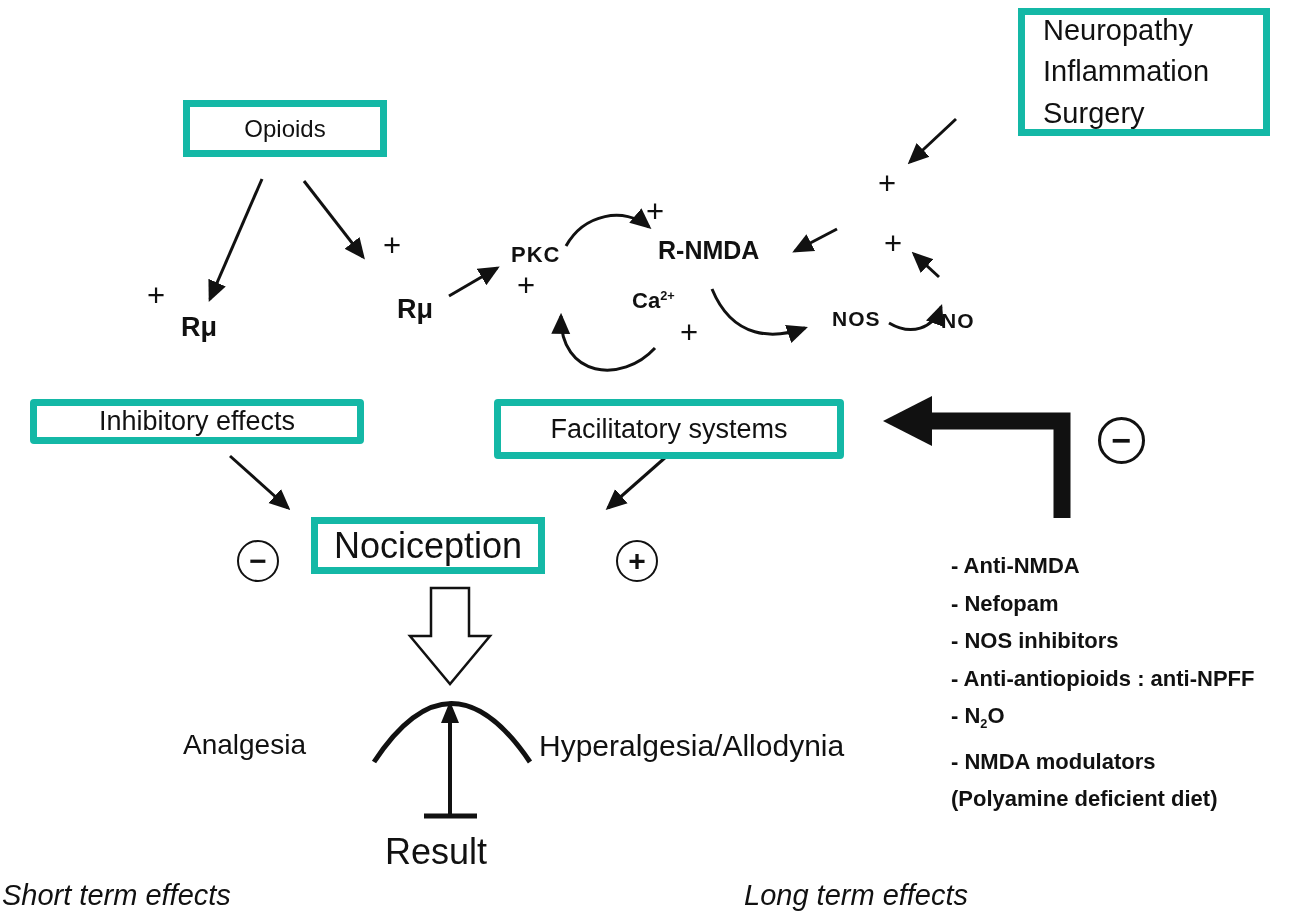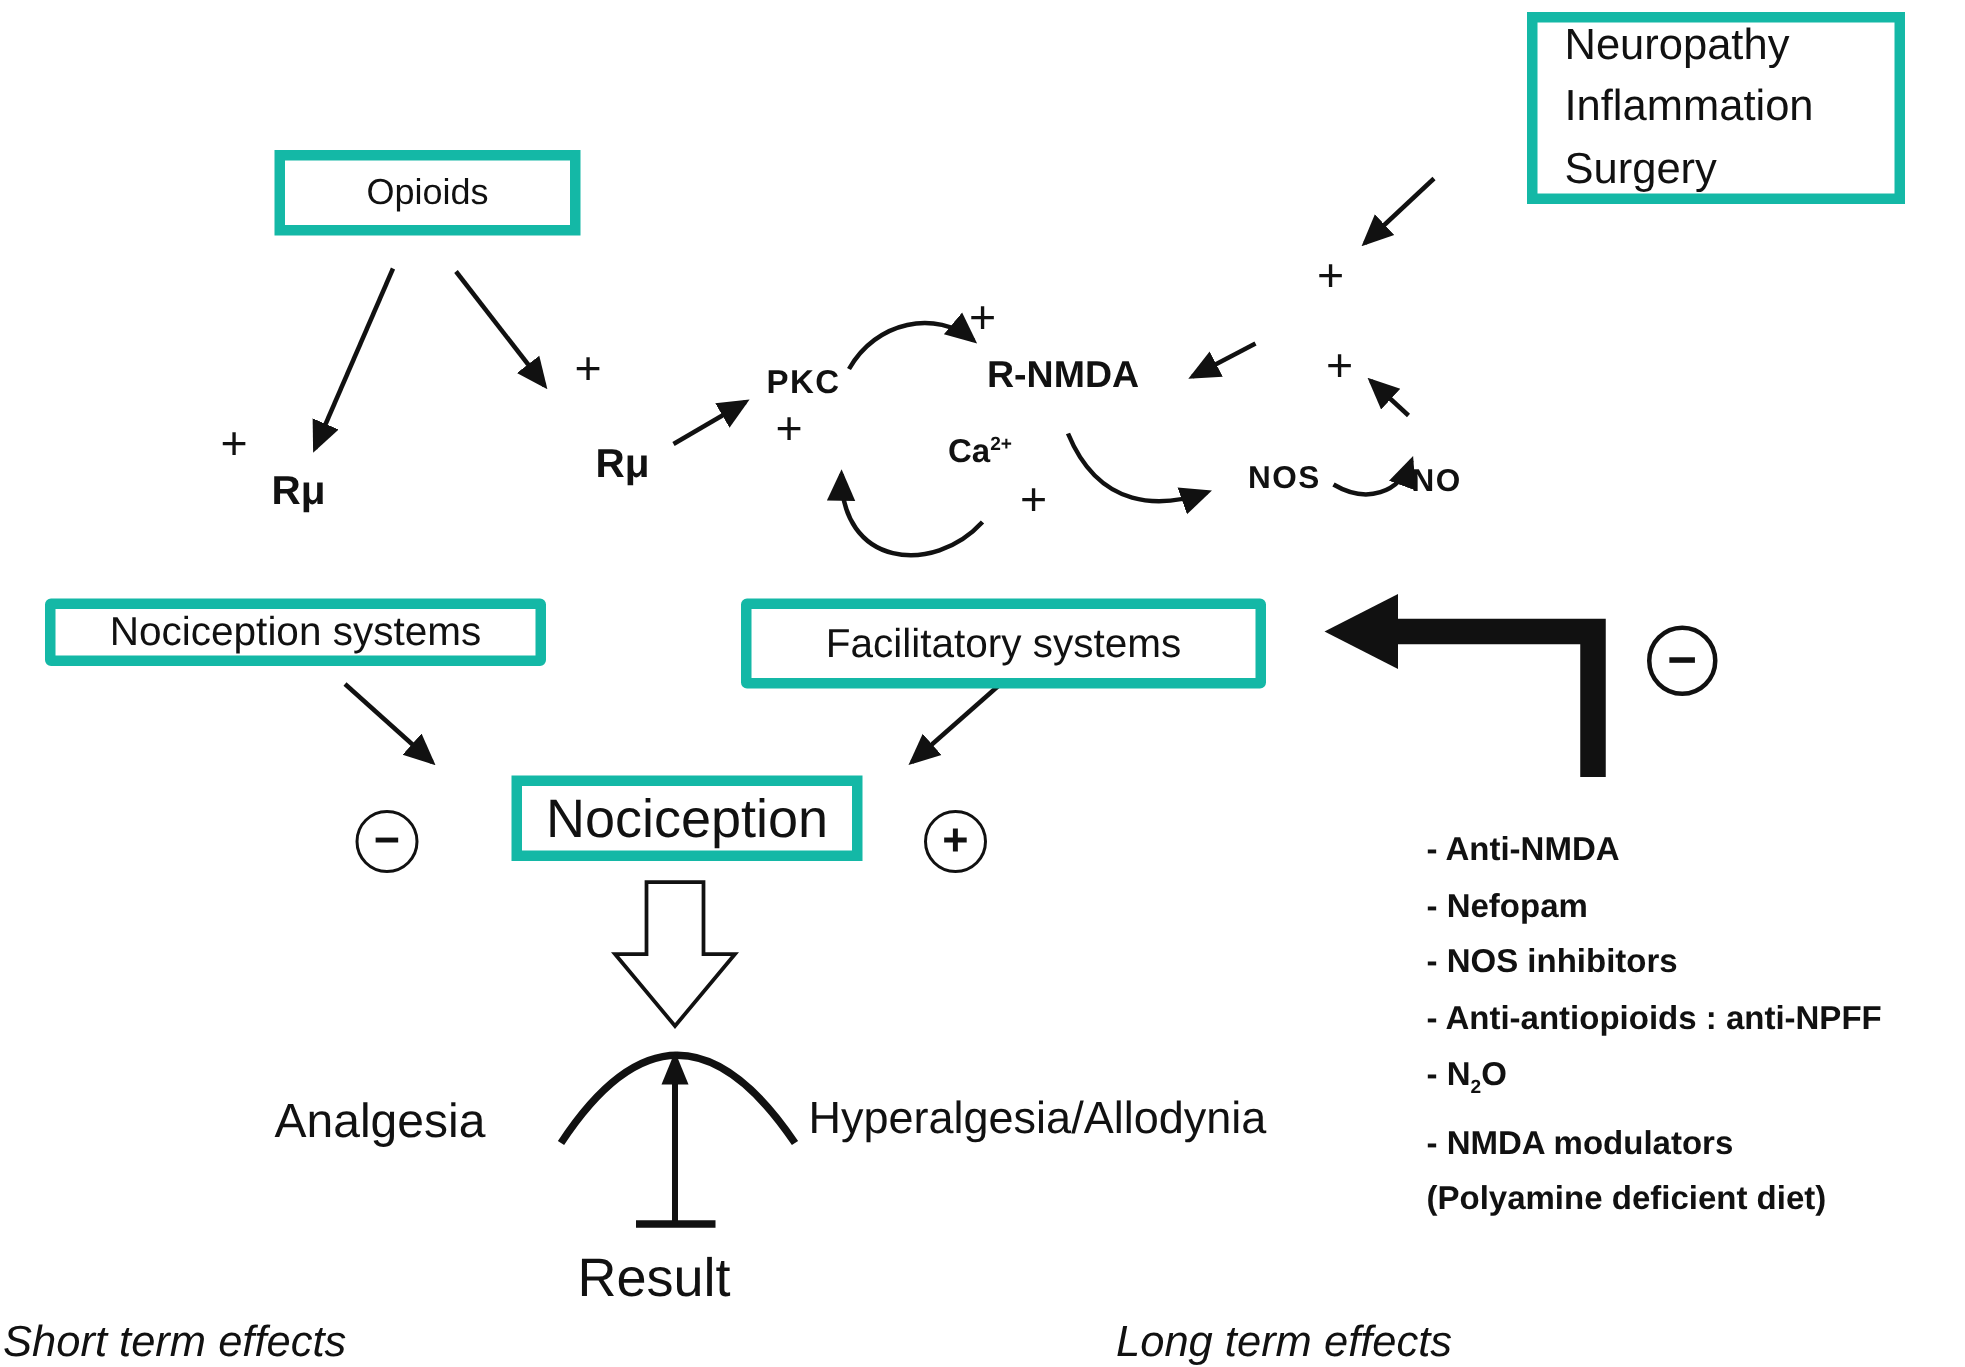--- a/index.html
+++ b/index.html
@@ -64,28 +64,28 @@
     <span>Opioids</span>
   </div>
 
   <div class="box" style="left:1018px; top:8px; width:252px; height:128px; font-size:29px; flex-direction:column; align-items:flex-start; justify-content:center; padding-left:18px; line-height:1.42;">
     <div>Neuropathy</div>
     <div>Inflammation</div>
     <div>Surgery</div>
   </div>
 
   <div class="box box-rounded" style="left:30px; top:399px; width:334px; height:45px; font-size:27px;">
-    <span>Nociception systems</span>
+    <span>Inhibitory effects</span>
   </div>
 
   <div class="box box-rounded" style="left:494px; top:399px; width:350px; height:60px; font-size:27px;">
     <span>Facilitatory systems</span>
   </div>
 
-  <div class="box" style="left:311px; top:517px; width:234px; height:57px; font-size:36px;margin-left:30px;">
+  <div class="box" style="left:311px; top:517px; width:234px; height:57px; font-size:36px;">
     <span>Nociception</span>
   </div>
 
   <div class="t plus-sign" style="left:147px; top:278px;">+</div>
   <div class="t bold" style="left:181px; top:312px; font-size:27px;">Rμ</div>
 
   <div class="t plus-sign" style="left:383px; top:228px;">+</div>
   <div class="t bold" style="left:397px; top:294px; font-size:27px;">Rμ</div>
 
   <div class="t bold" style="left:511px; top:242px; font-size:22px; letter-spacing:1px;">PKC</div>
@@ -106,21 +106,21 @@
   <div class="sign-circle" style="left:237px; top:540px; width:42px; height:42px; font-size:30px;">
     <span>−</span>
   </div>
   <div class="sign-circle" style="left:616px; top:540px; width:42px; height:42px; font-size:30px;">
     <span>+</span>
   </div>
   <div class="sign-circle" style="left:1098px; top:417px; width:47px; height:47px; font-size:34px; border-width:3px;">
     <span>−</span>
   </div>
 
-  <div class="t" style="left:183px; top:729px; font-size:32px;">Analgesia</div>
+  <div class="t" style="left:183px; top:729px; font-size:28px;">Analgesia</div>
   <div class="t" style="left:539px; top:729px; font-size:30px;">Hyperalgesia/Allodynia</div>
   <div class="t" style="left:385px; top:831px; font-size:36px;">Result</div>
 
   <div class="abs" style="left:951px; top:547px;">
     <div class="drug-item">- Anti-NMDA</div>
     <div class="drug-item">- Nefopam</div>
     <div class="drug-item">- NOS inhibitors</div>
     <div class="drug-item">- Anti-antiopioids : anti-NPFF</div>
     <div class="drug-item"><span>-  N</span><sub>2</sub><span>O</span></div>
     <div class="drug-item">- NMDA modulators</div>

